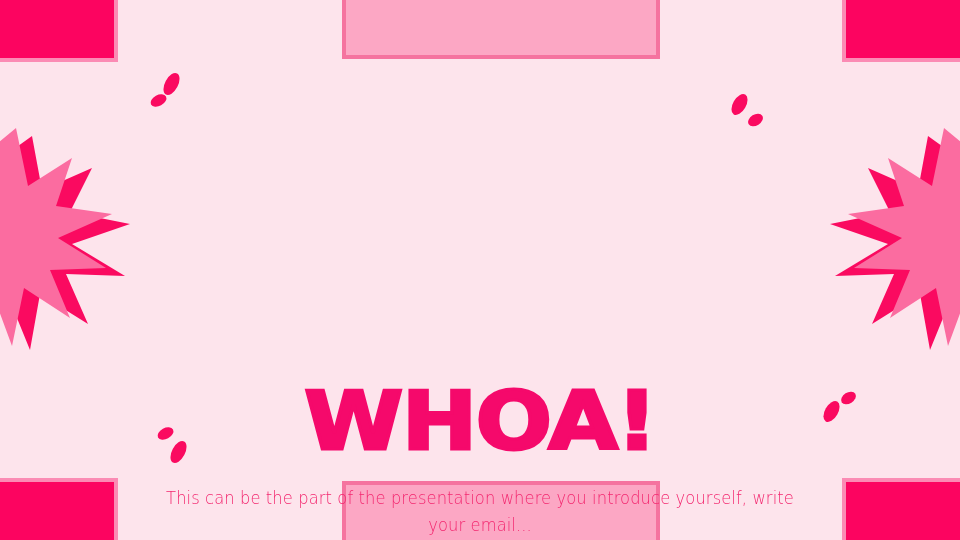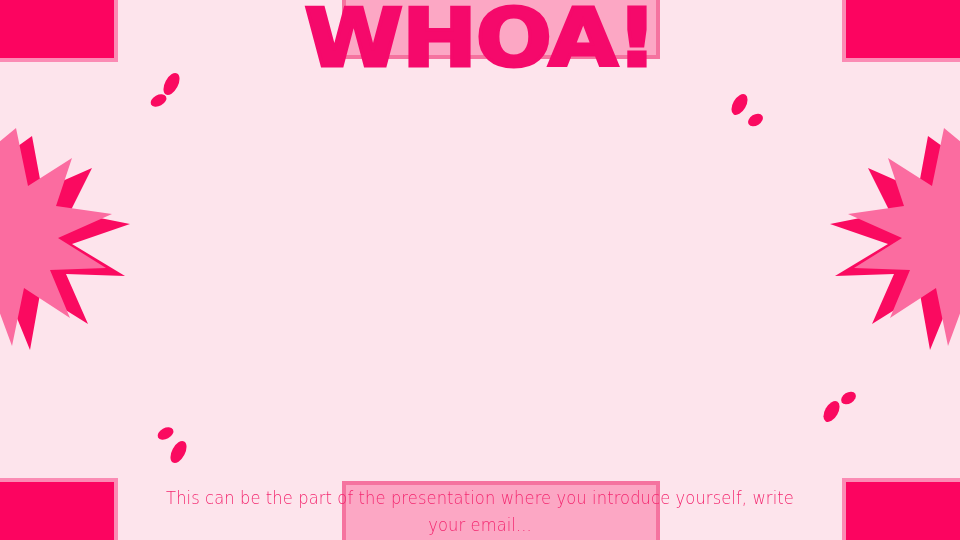--- a/index.html
+++ b/index.html
@@ -164,21 +164,21 @@
   
   #text-area {
     position: absolute;
     left: 0;
     top: 0;
     width: 960px;
     height: 540px;
     display: flex;
     flex-direction: column;
     align-items: center;
-    justify-content: space-between;
+    justify-content: flex-end;
   }
   #title {
     margin: 0 0 26px 0;
     color: #F5096B;
     font-family: "DejaVu Sans", sans-serif;
     font-size: 76px;
     font-weight: 700;
     letter-spacing: -1px;
     line-height: 1;
     transform: scaleX(1.18) scaleY(1.06);

